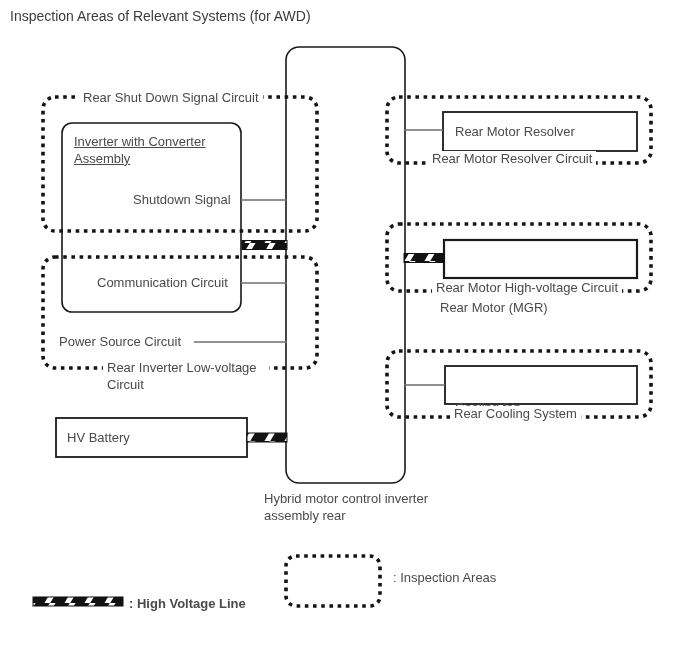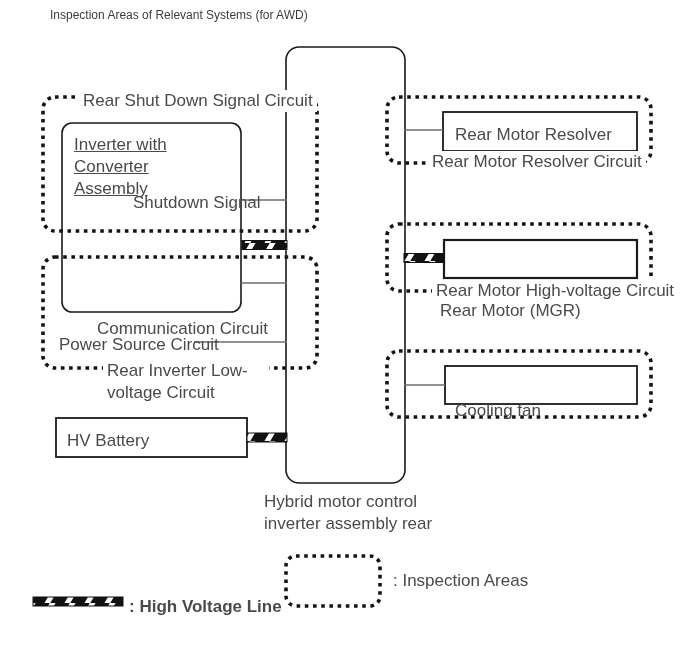--- a/index.html
+++ b/index.html
@@ -7,35 +7,34 @@
     position: relative;
     width: 688px;
     height: 658px;
     background: #ffffff;
     font-family: "Liberation Sans", sans-serif;
     overflow: hidden;
   }
   #shapes { position: absolute; left: 0; top: 0; }
   .lbl {
     position: absolute;
-    font-size: 17px;
+    font-size: 13px;
     line-height: 1.3;
     color: #4a4a4a;
     white-space: nowrap;
   }
   .wrap { white-space: normal; }
   .onborder { background: #ffffff; padding: 0 4px; }
   #title {
     position: absolute;
     left: 10px;
     top: 8px;
-    font-size: 12px;
+    font-size: 14px;
     color: #3c3c3c;
     white-space: nowrap;
-    margin-left: 40px;
   }
 </style>
 </head>
 <body>
 
 <div id="canvas">
 
   <svg id="shapes" width="688" height="658" viewBox="0 0 688 658" xmlns="http://www.w3.org/2000/svg">
     <defs>
       <pattern id="hvpat" patternUnits="userSpaceOnUse" width="20" height="9">
@@ -72,38 +71,39 @@
   </svg>
 
   <div id="title">Inspection Areas of Relevant Systems (for AWD)</div>
 
   <div class="lbl onborder" style="left:79px; top:90px;">Rear Shut Down Signal Circuit</div>
 
   <div class="lbl wrap" style="left:74px; top:134px; width:152px;text-decoration:underline;">Inverter with Converter Assembly</div>
 
   <div class="lbl" style="left:133px; top:192px;">Shutdown Signal</div>
 
-  <div class="lbl" style="left:97px; top:275px;margin-top:43px;">Communication Circuit</div>
+  <div class="lbl" style="left:97px; top:275px;">Communication Circuit</div>
 
   <div class="lbl" style="left:59px; top:334px;">Power Source Circuit</div>
 
   <div class="lbl wrap onborder" style="left:103px; top:360px; width:158px;">Rear Inverter Low-voltage Circuit</div>
 
   <div class="lbl" style="left:67px; top:430px;">HV Battery</div>
 
   <div class="lbl wrap" style="left:264px; top:491px; width:178px;">Hybrid motor control inverter assembly rear</div>
 
   <div class="lbl" style="left:455px; top:124px;">Rear Motor Resolver</div>
 
   <div class="lbl onborder" style="left:428px; top:151px;">Rear Motor Resolver Circuit</div>
 
   <div class="lbl" style="left:440px; top:252px;margin-top:48px;">Rear Motor (MGR)</div>
 
   <div class="lbl onborder" style="left:432px; top:280px;">Rear Motor High-voltage Circuit</div>
 
   <div class="lbl" style="left:455px; top:400px;">Cooling fan</div>
 
+  <div class="lbl onborder" style="left:450px; top:406px;">Rear Cooling System</div>
 
   <div class="lbl" style="left:129px; top:596px;font-weight:bold;">: High Voltage Line</div>
 
   <div class="lbl" style="left:393px; top:570px;">: Inspection Areas</div>
 
 </div>
 
 </body></html>

